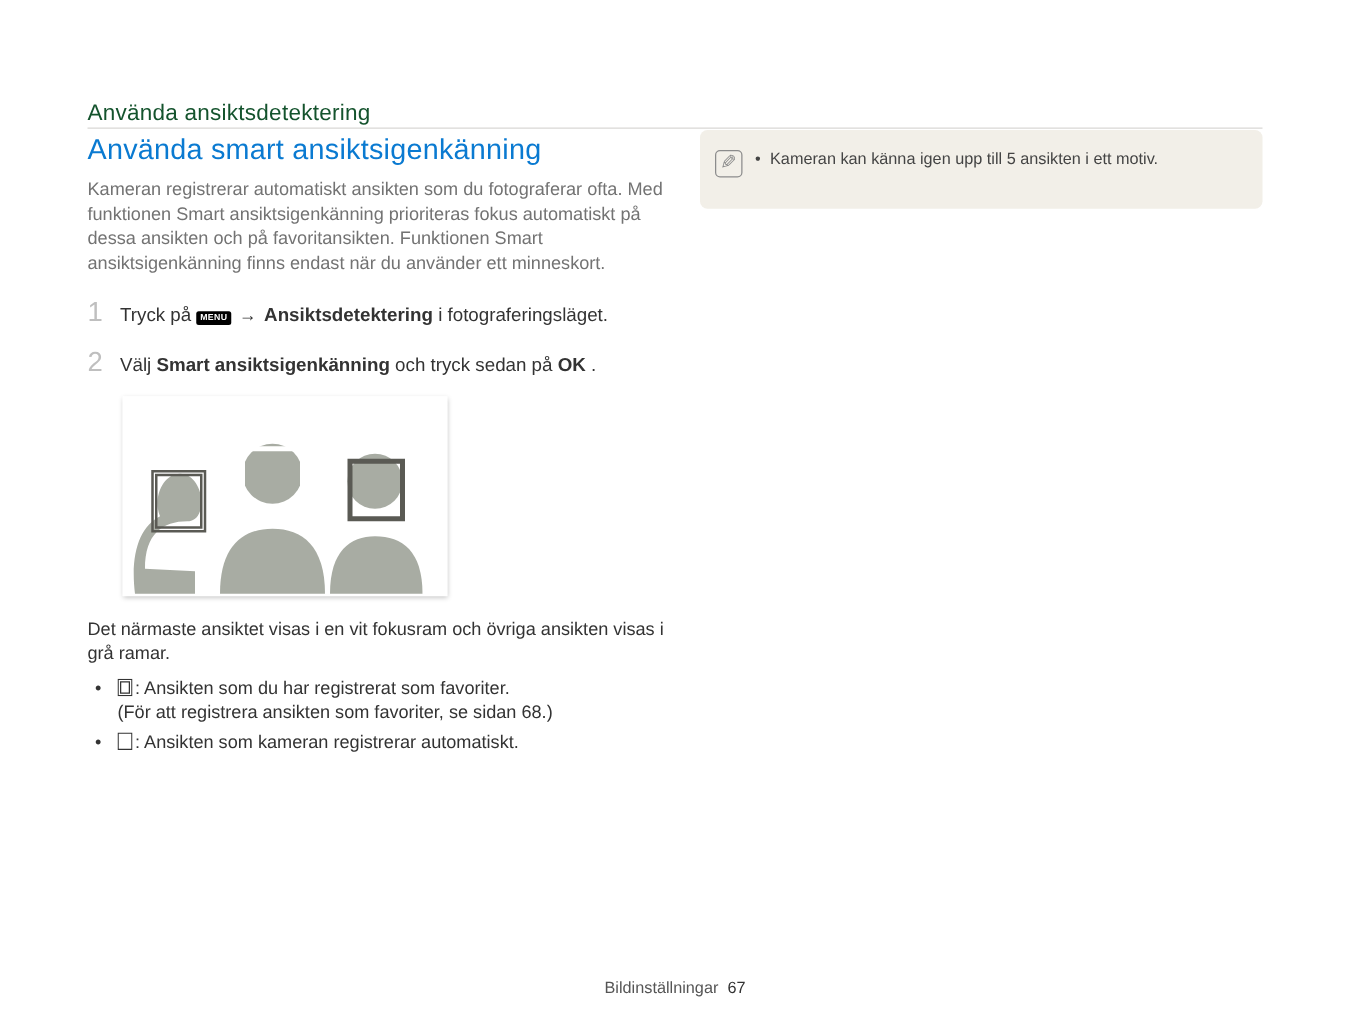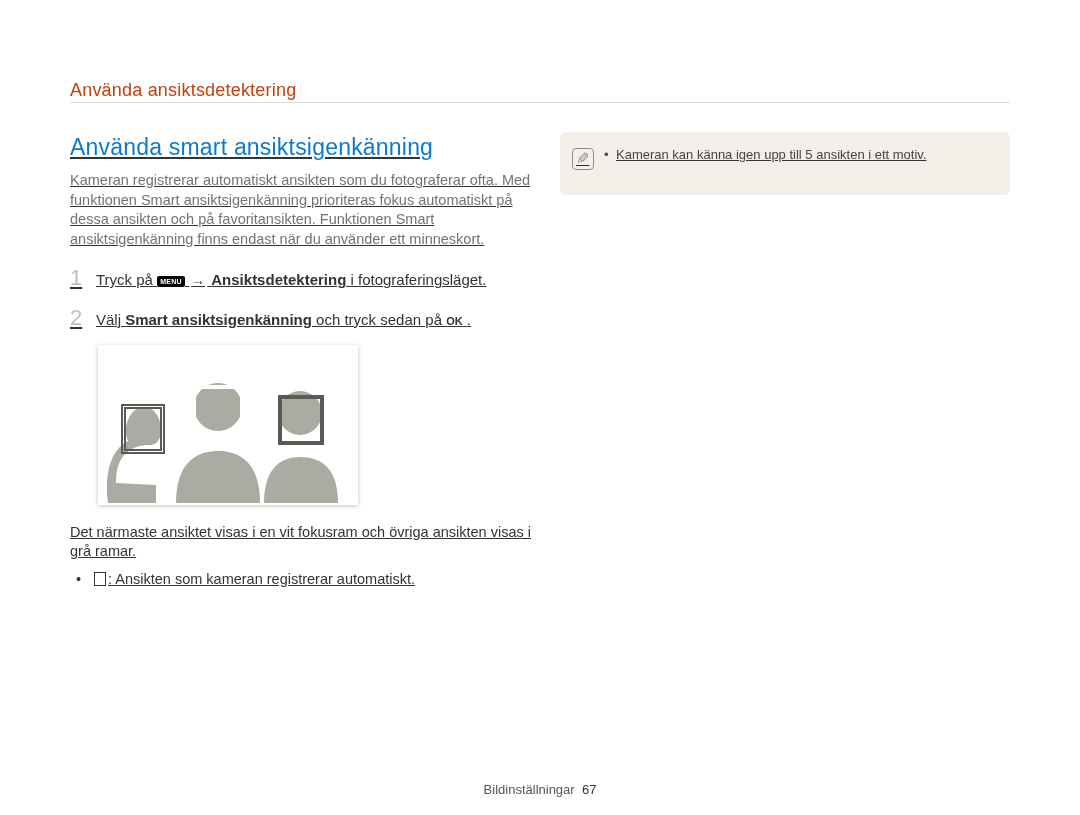--- a/index.html
+++ b/index.html
@@ -16,41 +16,40 @@
   .page {
     position: relative;
     width: 1080px;
     height: 815px;
   }
   .breadcrumb {
     position: absolute;
     left: 70px;
     top: 78px;
     font-size: 18px;
-    color: #c2410c;
+    color: #14532d;
     letter-spacing: 0.2px;
     font-weight: 300;
   }
   .hr {
     position: absolute;
     left: 70px;
     top: 102px;
     width: 940px;
     height: 1px;
     background: #d9d8d5;
   }
   .columns {
     position: absolute;
     left: 70px;
-    top: 132px;
+    top: 104px;
     width: 940px;
     display: flex;
     justify-content: space-between;
     gap: 24px;
-    text-decoration: underline;
   }
   .col-left {
     width: 465px;
   }
   .col-right {
     width: 450px;
   }
   h2.section-title {
     color: #0a7ad1;
     font-size: 23px;
@@ -96,21 +95,21 @@
     border-radius: 2px;
     vertical-align: 1px;
     line-height: 1;
   }
   .arrow {
     font-size: 14px;
     margin: 0 2px;
   }
   .ok-chip {
     font-weight: bold;
-    font-size: 11px;
+    font-size: 15px;
     vertical-align: 0;
   }
   .bold {
     font-weight: bold;
   }
   .illustration {
     width: 260px;
     height: 160px;
     margin: 12px 0 18px 28px;
     box-shadow: 0 1px 4px rgba(0,0,0,0.25);
@@ -265,20 +264,29 @@
         </svg>
       </div>
 
       <p class="after-illu">Det närmaste ansiktet visas i en vit fokusram och övriga ansikten visas i grå ramar.</p>
 
       <ul class="mini-list">
         <li>
           <span class="marker-icon">
             <svg viewBox="0 0 12 14" width="12" height="14">
               <rect x="0.5" y="0.5" width="11" height="13" fill="none" stroke="#333" stroke-width="1"></rect>
+              <rect x="2.5" y="2.5" width="7" height="9" fill="none" stroke="#333" stroke-width="1"></rect>
+            </svg>
+          </span><span>: Ansikten som du har registrerat som favoriter.</span><br>
+          <span>(För att registrera ansikten som favoriter, se sidan 68.)</span>
+        </li>
+        <li>
+          <span class="marker-icon">
+            <svg viewBox="0 0 12 14" width="12" height="14">
+              <rect x="0.5" y="0.5" width="11" height="13" fill="none" stroke="#333" stroke-width="1"></rect>
             </svg>
           </span><span>: Ansikten som kameran registrerar automatiskt.</span>
         </li>
       </ul>
     </div>
 
     <div class="col-right">
       <div class="note-box">
         <div class="note-icon">
             <span>✎</span>

